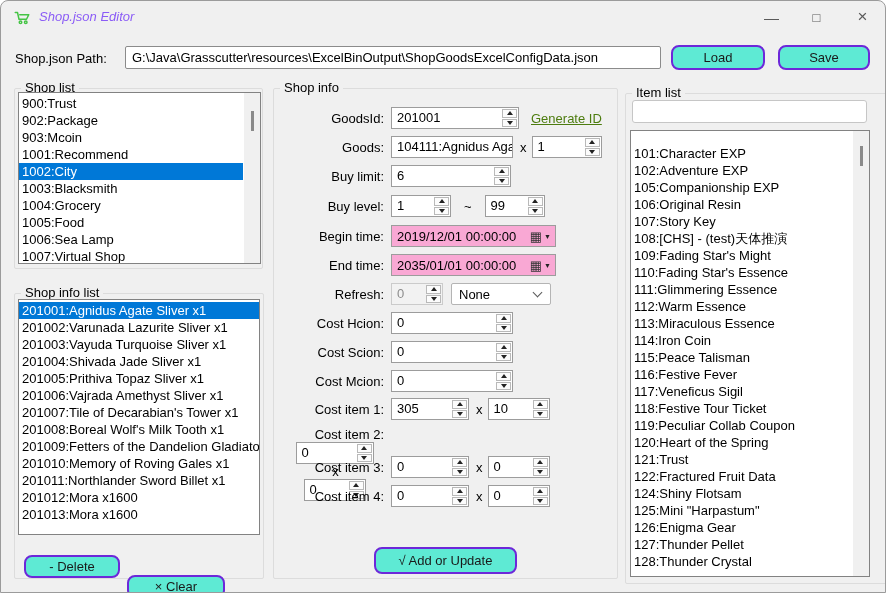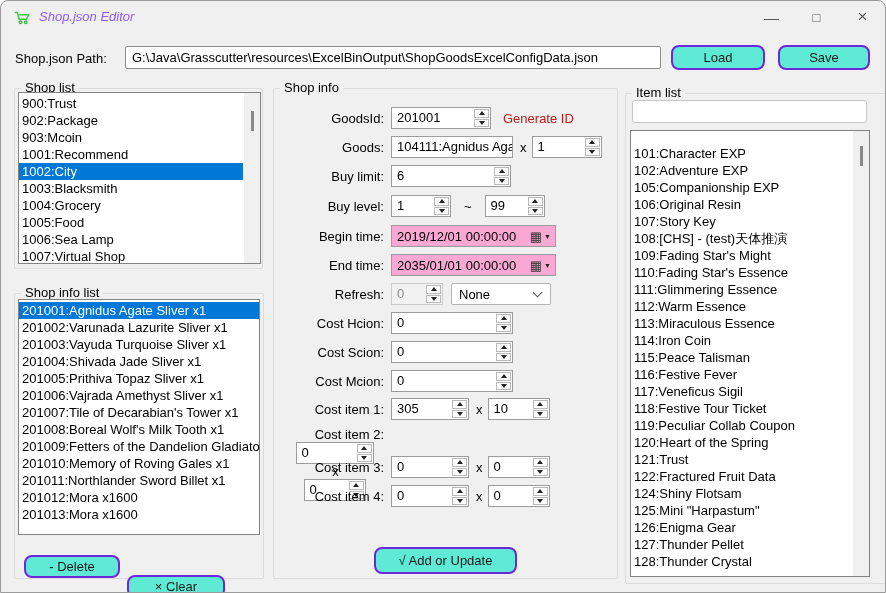--- a/index.html
+++ b/index.html
@@ -84,21 +84,21 @@
   }
   .spin-btns { width:17px; flex:none; display:flex; flex-direction:column; padding:1px; gap:1px; }
   .spin-btn {
     flex:1; border:1px solid #b9b9b9; background:#fcfcfc;
     display:flex; align-items:center; justify-content:center;
   }
   .tri-up { width:0; height:0; border-left:3px solid transparent; border-right:3px solid transparent; border-bottom:4px solid #222; }
   .tri-dn { width:0; height:0; border-left:3px solid transparent; border-right:3px solid transparent; border-top:4px solid #222; }
   .spin.disabled { background:#f2f2f2; border-color:#cbcbcb; }
   .spin.disabled .spin-text { color:#8d8d8d; }
-  .link { color:#b91c1c; cursor:pointer; }
+  .link { color:#4d7c0f; text-decoration:underline; cursor:pointer; }
   .xlabel { margin:0 5px 0 7px; }
   .dtp {
     display:flex; align-items:center; height:22px; width:165px;
     background:#f9a8d4; border:1px solid #9c9c9c; padding-left:5px; flex:none;
   }
   .dtp .dtp-text { flex:1; white-space:nowrap; overflow:hidden; }
   .dtp .cal { font-size:13px; color:#333; margin-right:2px; }
   .dtp .dd  { font-size:7px; color:#222; margin-right:4px; }
   .combo {
     display:flex; align-items:center; height:22px; width:100px;
@@ -177,21 +177,21 @@
       </div>
     <button id="delete-btn" class="push-btn">- Delete</button>
     <button id="clear-btn" class="push-btn">× Clear</button>
   </div>
 
   <div id="shop-info-group" class="groupbox">
     <span class="gb-title">Shop info</span>
 
     <div class="form-row" style="top:18px;">
       <span class="lbl">GoodsId:</span>
-      <div class="spin" style="width:100px;gap:32px;">
+      <div class="spin" style="width:128px;gap:32px;">
         <div class="spin-text">201001</div>
         <div class="spin-btns">
             <div class="spin-btn">
               <i class="tri-up"></i>
             </div>
             <div class="spin-btn">
               <i class="tri-dn"></i>
             </div>
           </div>
       </div>

